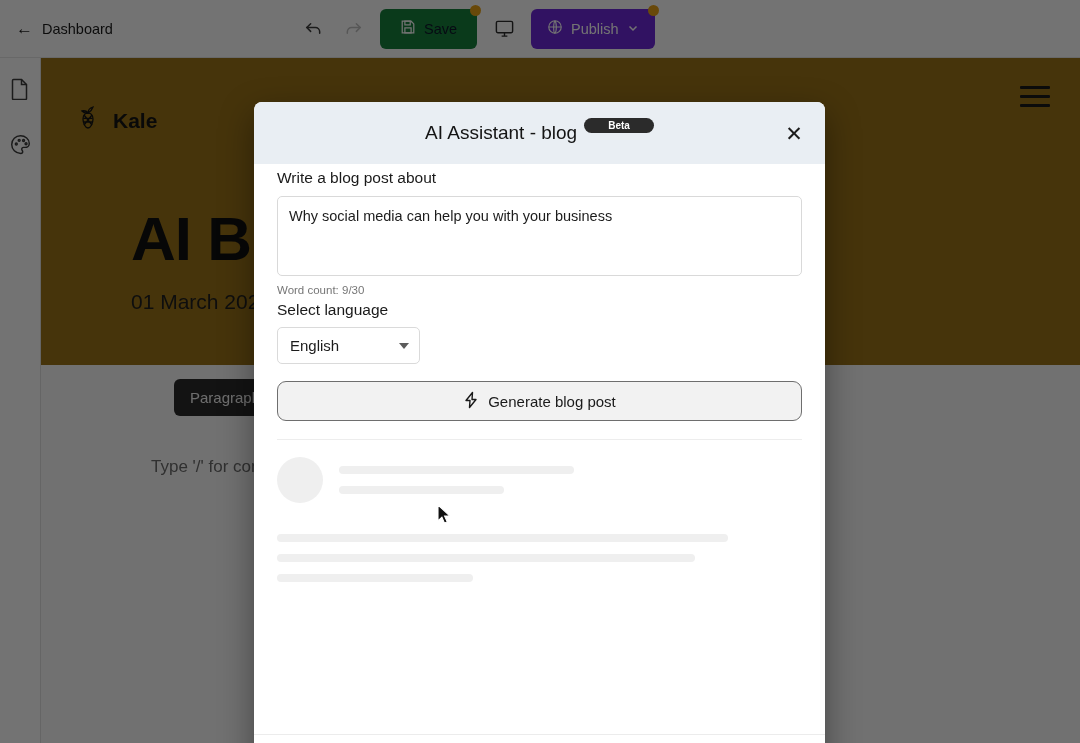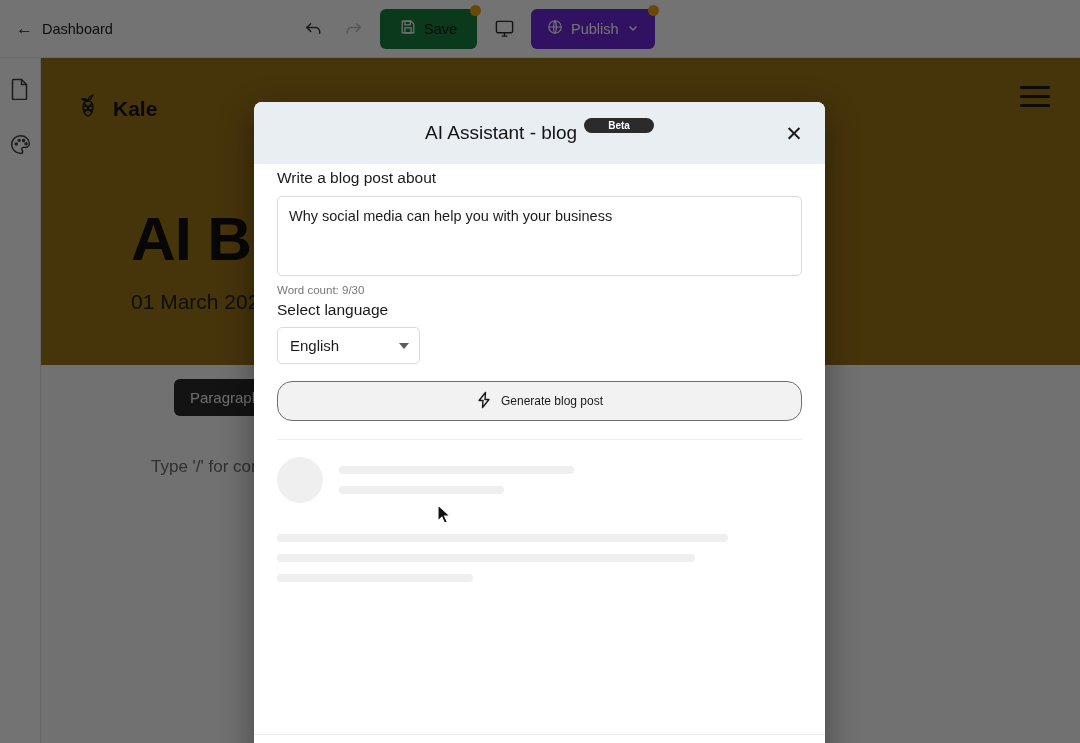--- a/index.html
+++ b/index.html
@@ -57,21 +57,21 @@
     background: #ffffff; border-right: 1px solid #e0e0e0;
     display: flex; flex-direction: column; align-items: center;
     padding-top: 20px; gap: 30px;
   }
 
   
   .canvas { position: absolute; top: 58px; left: 41px; right: 0; bottom: 0; background: #fafafa; }
 
   .hero {
     height: 307px; background: #9c7419;
-    position: relative; padding: 34px 32px;
+    position: relative; padding: 46px 32px;
   }
   .brand { display: flex; align-items: center; gap: 10px; }
   .brand-name { font-size: 21px; font-weight: bold; color: #141414; }
   .hamburger { position: absolute; top: 28px; right: 30px; width: 30px; }
   .hamburger span { display: block; height: 3px; background: #1a1a1a; border-radius: 1px; margin-bottom: 6px; }
   .hero-title {
     position: absolute; left: 90px; top: 145px;
     font-size: 62px; font-weight: bold; color: #111111; letter-spacing: -1px;
     white-space: nowrap;
   }
@@ -135,23 +135,23 @@
     width: 143px; height: 37px;
     border: 1px solid #dadada; border-radius: 5px;
     background: #ffffff;
     display: flex; align-items: center; justify-content: space-between;
     padding: 0 10px 0 12px; font-size: 15px; color: #1c1c1c;
   }
   .caret { width: 0; height: 0; border-left: 5px solid transparent; border-right: 5px solid transparent; border-top: 6px solid #5c5c5c; }
 
   .gen-btn {
     width: 100%; height: 40px; margin-top: 17px;
-    background: #f2f2f2; border: 1px solid #6e6e6e; border-radius: 15px;
+    background: #f2f2f2; border: 1px solid #6e6e6e; border-radius: 9px;
     display: flex; align-items: center; justify-content: center; gap: 9px;
-    font-size: 12px; color: #1a1a1a;
+    font-size: 15px; color: #1a1a1a;
     font-family: "Liberation Sans", sans-serif;
   }
 
   .divider { height: 1px; background: #ededed; margin-top: 18px; }
 
   .skeleton { padding-top: 17px; }
   .sk-row { display: flex; align-items: center; gap: 16px; }
   .sk-circle { width: 46px; height: 46px; border-radius: 50%; background: #efefef; flex: 0 0 auto; }
   .sk-col { display: flex; flex-direction: column; gap: 12px; }
   .sk-bar { height: 8px; border-radius: 4px; background: #efefef; }

